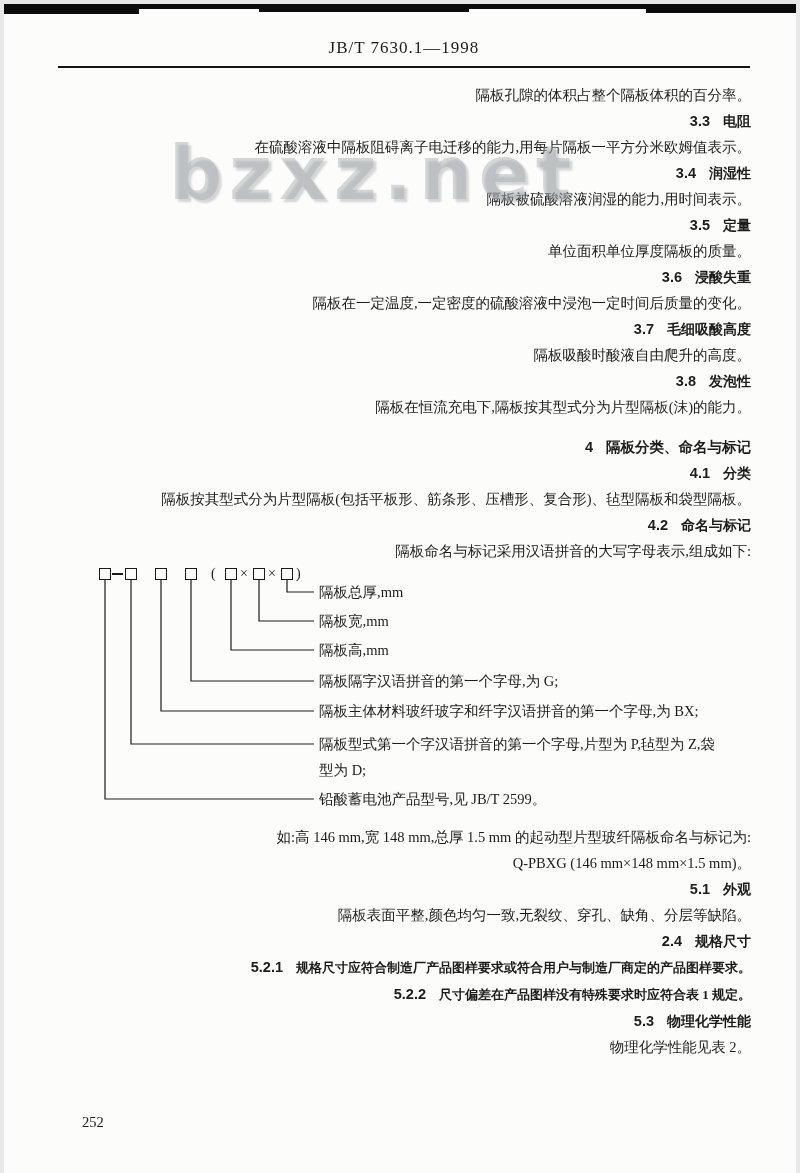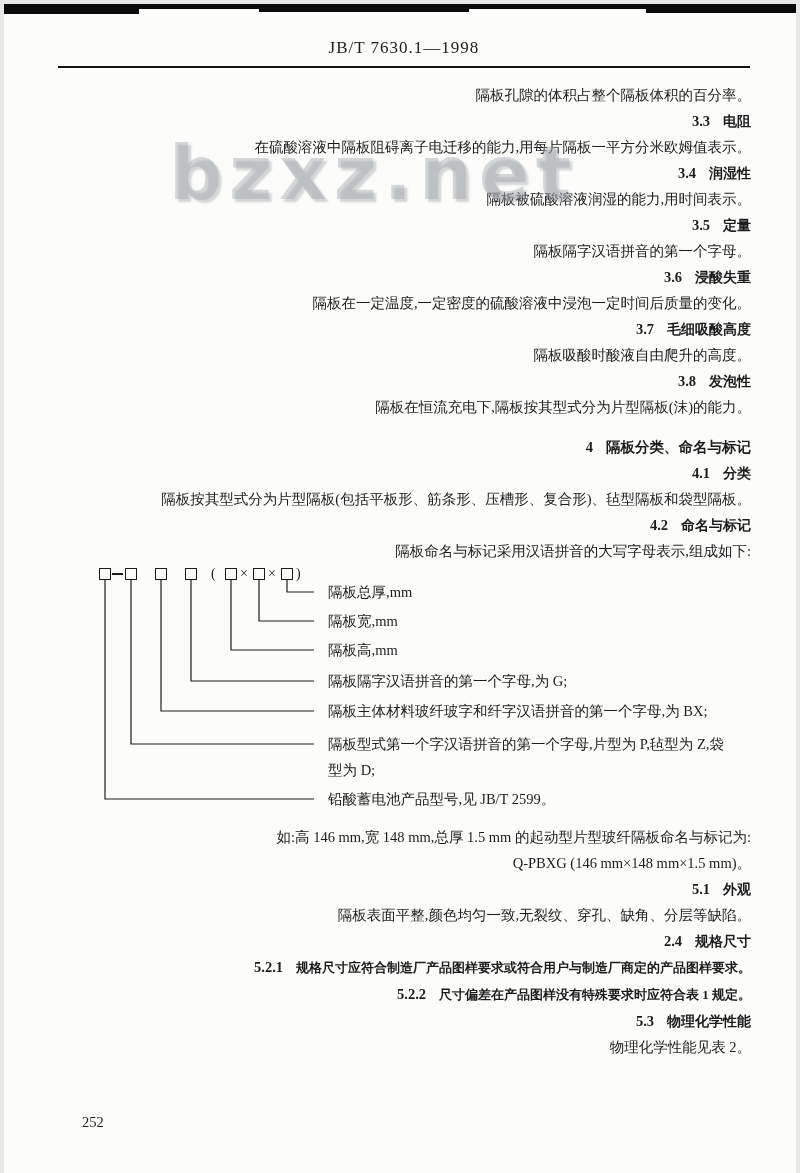--- a/index.html
+++ b/index.html
@@ -19,31 +19,31 @@
   .watermark{position:absolute;left:165px;top:126px;z-index:5;pointer-events:none;
              font-family:"DejaVu Sans","Liberation Sans",sans-serif;font-weight:bold;
              font-size:74px;letter-spacing:7px;color:rgba(158,164,170,0.42);
              text-shadow:3px 3px 2px rgba(120,126,132,0.30);}
 
   .content{position:absolute;left:55px;top:78px;width:692px;z-index:2;
            font-family:"Liberation Serif","DejaVu Serif",serif;font-size:14.5px;}
   .content p{margin:0;line-height:26px;text-align:right;}
   p.body{text-indent:31px;}
   p.clause{font-family:"DejaVu Sans","Liberation Sans",sans-serif;font-weight:bold;font-size:14px;}
-  p.clause .cnum{margin-right:13px;font-family:Liberation Serif, serif;font-weight:bold;font-size:14.5px;}
+  p.clause .cnum{margin-right:13px;font-family:Liberation Sans, sans-serif;font-weight:bold;font-size:14.5px;}
   p.clause.sec{margin-top:14px;font-size:14.5px;}
   p.clause .ctext{font-family:"Liberation Serif","DejaVu Serif",serif;font-weight:bold;font-size:13px;}
 
   
   .diagram{position:relative;height:260px;}
   .nbox{position:absolute;top:4px;width:12px;height:12px;border:1.5px solid #1c1c1c;box-sizing:border-box;background:transparent;}
   .dash-line{position:absolute;top:9px;left:53px;width:11px;height:1.5px;background:#1c1c1c;}
   .sym{position:absolute;top:1px;line-height:18px;font-size:14px;font-family:"Liberation Serif",serif;}
   .lines-svg{position:absolute;left:0;top:0;}
-  .dlabel{position:absolute;left:269px;line-height:26px;white-space:nowrap;}
+  .dlabel{position:absolute;left:260px;line-height:26px;white-space:nowrap;}
   .dlabel.wrap{white-space:normal;width:408px;}
 
   .footer{position:absolute;left:78px;top:1110px;font-family:"Liberation Serif",serif;font-size:14.5px;}
 </style>
 </head>
 <body>
 
 <div class="page">
 
   <div class="edge-top"></div>
@@ -60,21 +60,21 @@
 
     <p class="body">隔板孔隙的体积占整个隔板体积的百分率。</p>
 
     <p class="clause"><span class="cnum">3.3</span><span>电阻</span></p>
     <p class="body">在硫酸溶液中隔板阻碍离子电迁移的能力,用每片隔板一平方分米欧姆值表示。</p>
 
     <p class="clause"><span class="cnum">3.4</span><span>润湿性</span></p>
     <p class="body">隔板被硫酸溶液润湿的能力,用时间表示。</p>
 
     <p class="clause"><span class="cnum">3.5</span><span>定量</span></p>
-    <p class="body">隔板隔字汉语拼音的第一个字母。</p>
+    <p class="body">单位面积单位厚度隔板的质量。</p>
 
     <p class="clause"><span class="cnum">3.6</span><span>浸酸失重</span></p>
     <p class="body">隔板在一定温度,一定密度的硫酸溶液中浸泡一定时间后质量的变化。</p>
 
     <p class="clause"><span class="cnum">3.7</span><span>毛细吸酸高度</span></p>
     <p class="body">隔板吸酸时酸液自由爬升的高度。</p>
 
     <p class="clause"><span class="cnum">3.8</span><span>发泡性</span></p>
     <p class="body">隔板在恒流充电下,隔板按其型式分为片型隔板(沫)的能力。</p>
 

